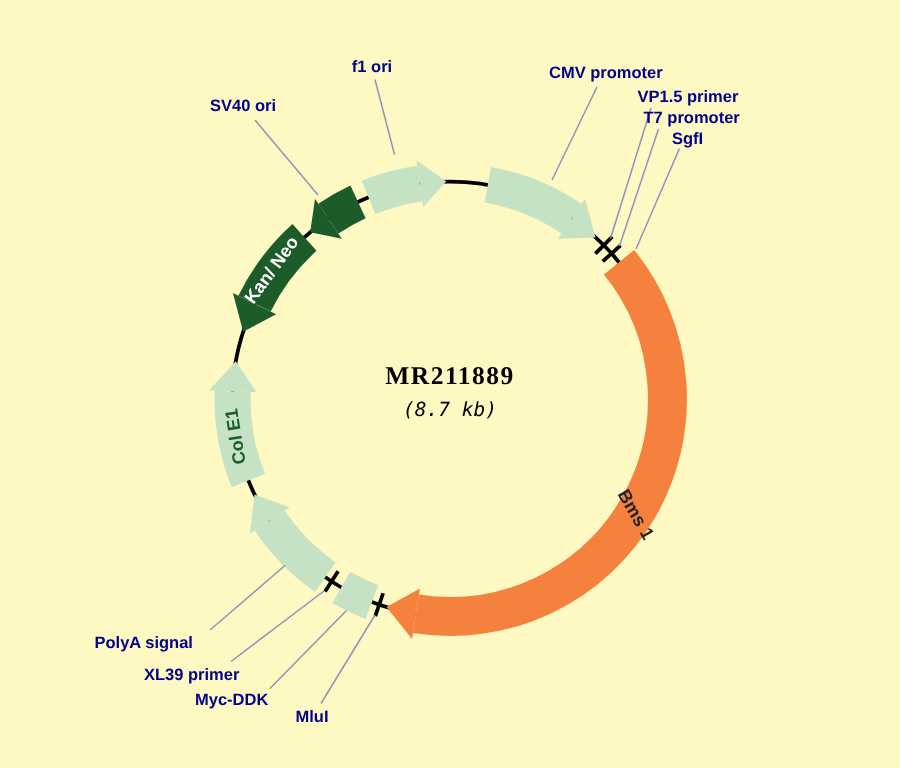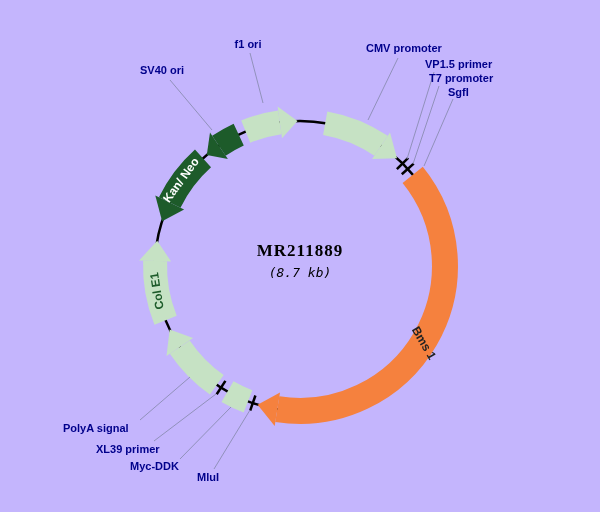--- a/index.html
+++ b/index.html
@@ -1,16 +1,16 @@
 <!DOCTYPE html>
 <html><head>
 <meta charset="utf-8">
 <style>
   html,body{margin:0;padding:0;background:#ffffff;}
-  .stage{position:relative;width:600px;height:512px;background:#c4b5fd;overflow:hidden;}
+  .stage{position:relative;width:600px;height:512px;background:#fef9c3;overflow:hidden;}
   svg{display:block;}
   .lbl{font:bold 11px "Liberation Sans", sans-serif;}
   .arcTxt{font:bold 12px "Liberation Sans", sans-serif;}
   .titleTxt{font:bold 17px "Liberation Serif", serif;letter-spacing:1px;}
   .sizeTxt{font:italic 13px "DejaVu Sans Mono", monospace;}
   .leader{stroke:#9191bb;stroke-width:1;}
   .tick{stroke:#000000;stroke-width:2.5;}
 </style>
 </head>
 <body>

